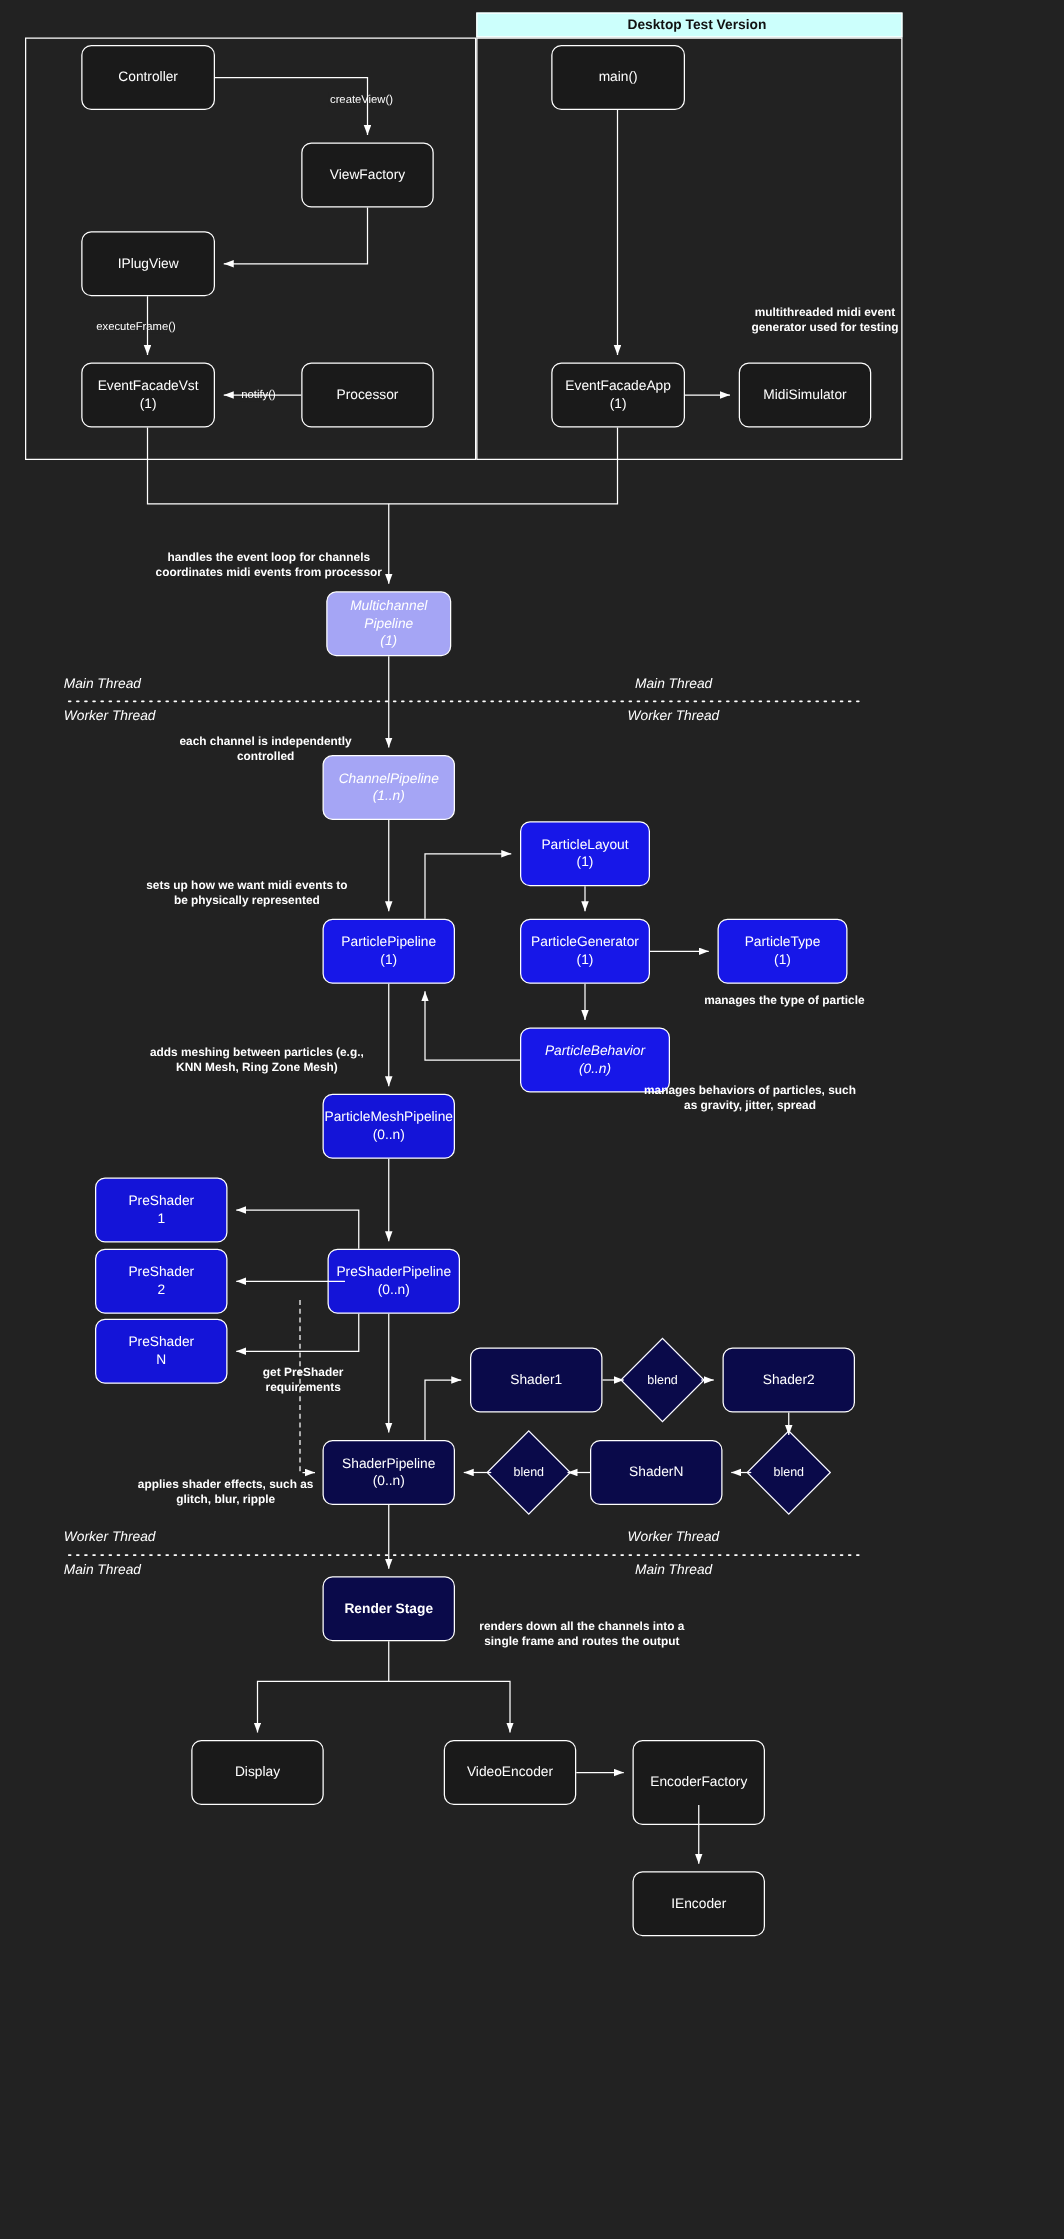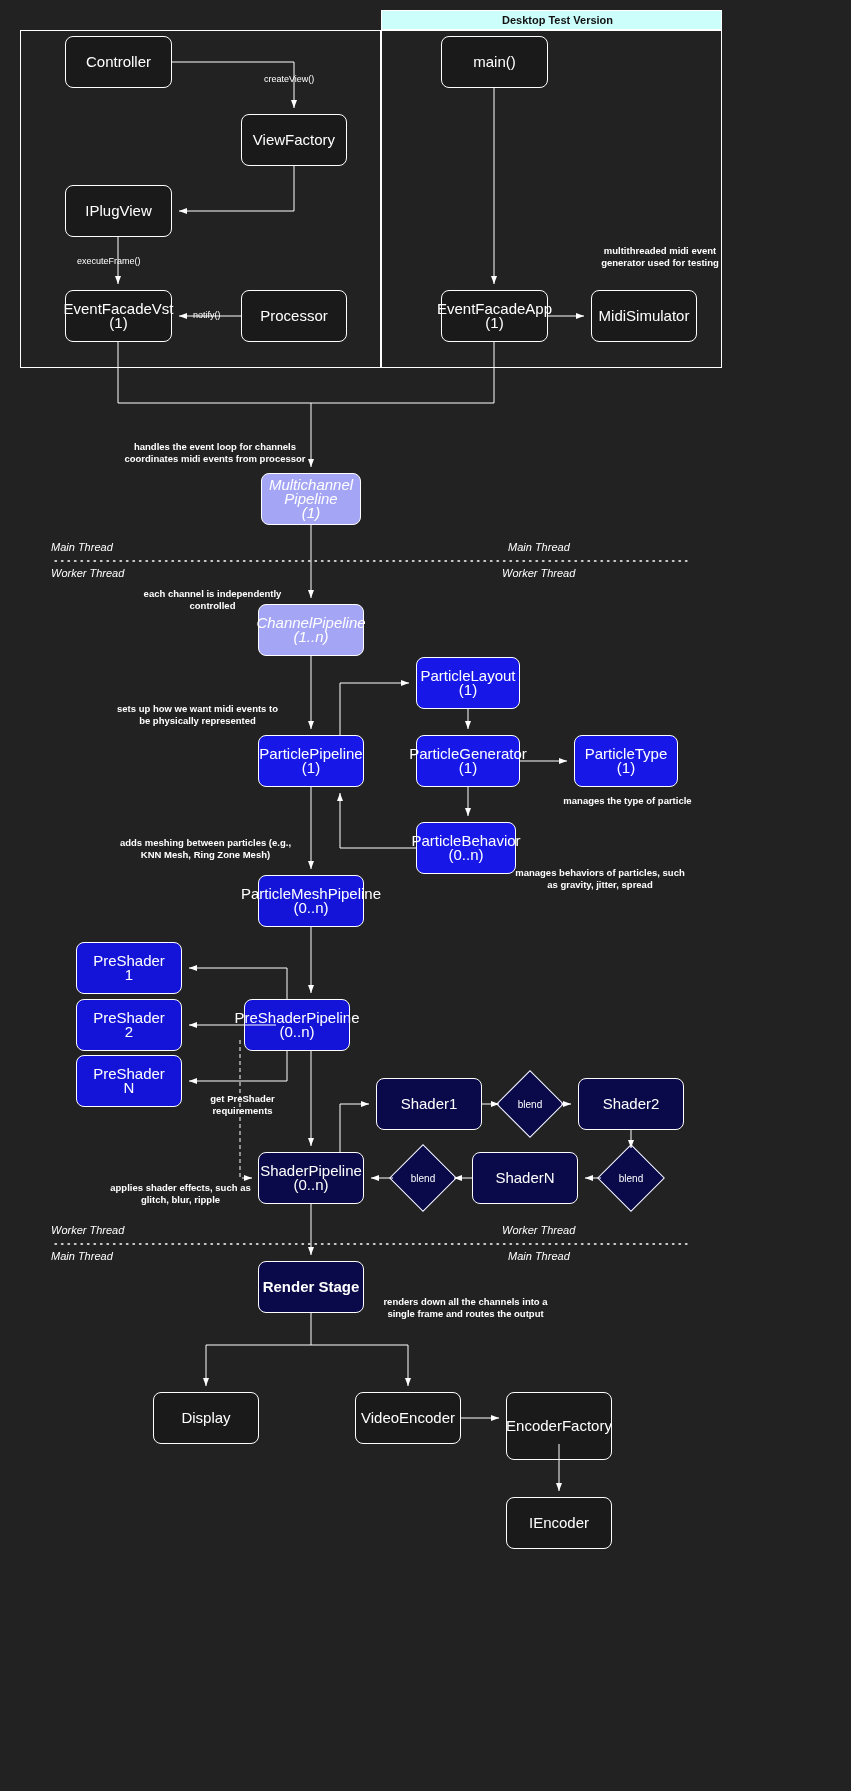--- a/index.html
+++ b/index.html
@@ -6,21 +6,21 @@
   #root{
     position:relative;
     width:851px;height:1791px;
     background:#222222;
     font-family:"Liberation Sans", sans-serif;
     overflow:hidden;
   }
   svg.layer{position:absolute;left:0;top:0;width:851px;height:1791px;overflow:visible;}
   .node{position:absolute;box-sizing:border-box;border:1px solid #ffffff;border-radius:8px;
         display:flex;flex-direction:column;align-items:center;justify-content:center;
-        color:#ffffff;font-size:15px;line-height:14px;text-align:right;}
+        color:#ffffff;font-size:11px;line-height:14px;text-align:right;}
   .node .ln{display:block;white-space:nowrap;}
   .n-dark{background:#1a1a1a;}
   .n-navy{background:#0a0a4a;}
   .n-blue{background:#1717e8;}
   .n-blue2{background:#1414d8;}
   .n-lav{background:#a5a5f5;color:#ffffff;font-style:italic;}
   .hdr{position:absolute;box-sizing:border-box;display:flex;align-items:center;justify-content:center;
        font-size:11px;font-weight:bold;color:#111111;border:1px solid #ffffff;}
   .hdr-pink{background:#fccffc;}
   .hdr-cyan{background:#ccfffc;}
@@ -105,21 +105,21 @@
   <div class="node n-blue" style="left:416px;top:735px;width:104px;height:52px;">
     <span class="ln">ParticleGenerator</span>
     <span class="ln">(1)</span>
   </div>
 
   <div class="node n-blue" style="left:574px;top:735px;width:104px;height:52px;">
     <span class="ln">ParticleType</span>
     <span class="ln">(1)</span>
   </div>
 
-  <div class="node n-blue" style="left:416px;top:822px;width:100px;height:52px;">
+  <div class="node n-blue" style="left:416px;top:822px;width:120px;height:52px;font-style:italic;">
     <span class="ln">ParticleBehavior</span>
     <span class="ln">(0..n)</span>
   </div>
 
   <div class="node n-blue2" style="left:258px;top:875px;width:106px;height:52px;">
     <span class="ln">ParticleMeshPipeline</span>
     <span class="ln">(0..n)</span>
   </div>
 
   <div class="node n-blue2" style="left:76px;top:942px;width:106px;height:52px;">
@@ -128,21 +128,21 @@
   </div>
   <div class="node n-blue2" style="left:76px;top:999px;width:106px;height:52px;">
     <span class="ln">PreShader</span>
     <span class="ln">2</span>
   </div>
   <div class="node n-blue2" style="left:76px;top:1055px;width:106px;height:52px;">
     <span class="ln">PreShader</span>
     <span class="ln">N</span>
   </div>
 
-  <div class="node n-blue2" style="left:244px;top:999px;width:106px;height:52px;">
+  <div class="node n-blue2" style="left:262px;top:999px;width:106px;height:52px;">
     <span class="ln">PreShaderPipeline</span>
     <span class="ln">(0..n)</span>
   </div>
 
   <div class="node n-navy" style="left:376px;top:1078px;width:106px;height:52px;">
     <span class="ln">Shader1</span>
   </div>
   <div class="node n-navy" style="left:578px;top:1078px;width:106px;height:52px;">
     <span class="ln">Shader2</span>
   </div>

